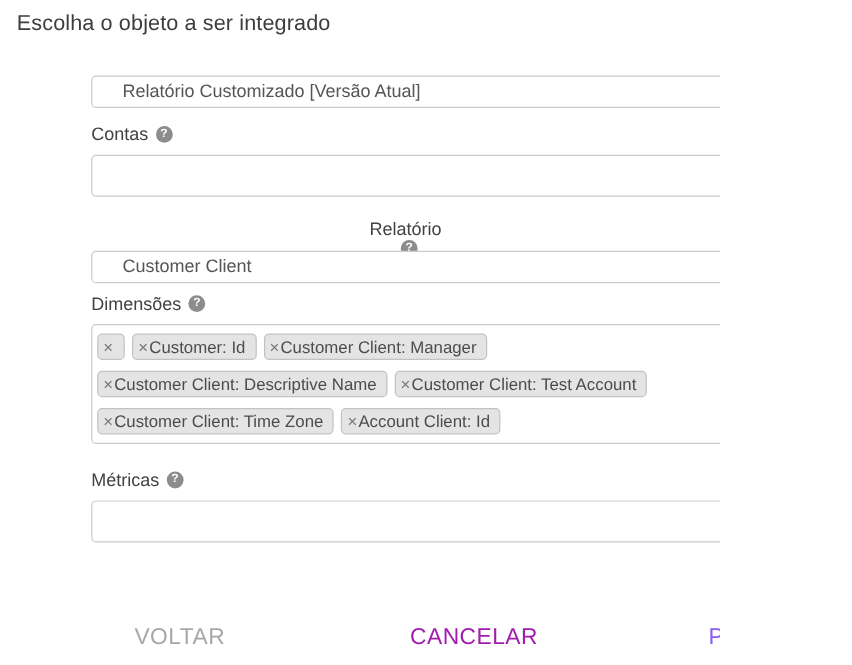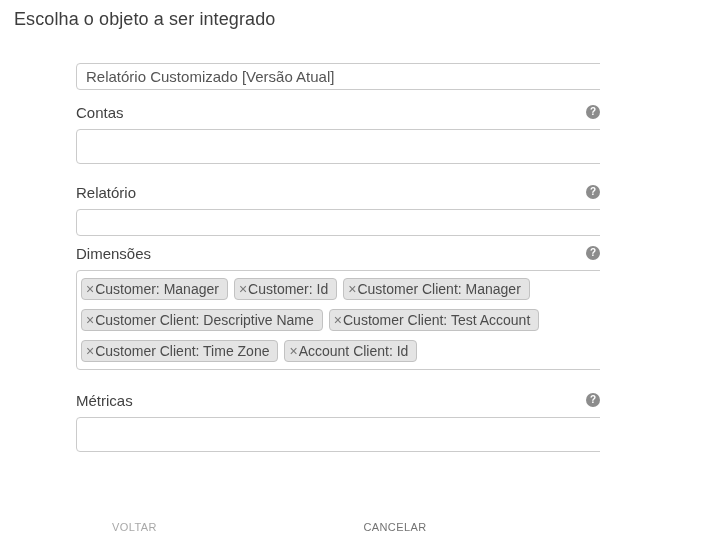--- a/index.html
+++ b/index.html
@@ -30,21 +30,21 @@
   
   .select {
     position: relative;
     box-sizing: border-box;
     height: 27px;
     border: 1px solid #cbcbcb;
     border-radius: 4px;
     background: #fff;
     display: flex;
     align-items: center;
-    padding: 0 24px 0 9px;
+    padding: 0 24px 0 25px;
     cursor: pointer;
   }
   .select .value {
     font-size: 15px;
     color: #555;
     white-space: nowrap;
     overflow: hidden;
   }
   .caret {
     position: absolute;
@@ -60,23 +60,22 @@
   .object-select { width: 618px; margin-top: 33px; }
   .field-select  { width: 559px; margin-top: 8px; }
 
   .field-label {
     margin-top: 13px;
     font-size: 15px;
     color: #424242;
     display: flex;
     align-items: center;
     height: 18px;
-    justify-content: space-between;
-  }
-  .label-gap-lg { margin-top: 19px; }
+  }
+  .label-gap-lg { margin-top: 19px; flex-direction: column; }
   .label-gap-xl { margin-top: 8px; }
   .help-icon {
     display: inline-block;
     width: 14px;
     height: 14px;
     margin-left: 6px;
     border-radius: 50%;
     background: #8c8c8c;
     color: #ffffff;
     font-size: 10px;
@@ -137,30 +136,30 @@
   .footer {
     position: absolute;
     left: 0;
     top: 521px;
     width: 710px;
     height: 20px;
   }
   .footer .btn {
     position: absolute;
     top: 0;
-    font-size: 11px;
+    font-size: 19px;
     letter-spacing: 0.4px;
     cursor: pointer;
     background: none;
     border: none;
     padding: 0;
     font-family: "Liberation Sans", sans-serif;
   }
   .btn-voltar   { left: 112px; color: #a8a8a8; }
-  .btn-cancelar { left: 395px; transform: translateX(-50%); color: #737373; }
+  .btn-cancelar { left: 395px; transform: translateX(-50%); color: #a21caf; }
   .btn-proximo  { right: 27px; color: #8b5cf6; }
 </style>
 </head>
 <body>
 
 <div class="page">
 
   <h1 class="page-title">Escolha o objeto a ser integrado</h1>
 
   <div class="form-col">
@@ -174,31 +173,31 @@
       <span>Contas</span>
       <span class="help-icon">?</span>
     </div>
     <input class="text-input" type="text" value="" style="">
 
     <div class="field-label label-gap-lg">
       <span>Relatório</span>
       <span class="help-icon">?</span>
     </div>
     <div class="select field-select">
+      <span class="value">Customer Client</span>
       <span class="caret"></span>
     </div>
 
     <div class="field-label label-gap-xl">
       <span>Dimensões</span>
       <span class="help-icon">?</span>
     </div>
     <ul class="tags-box" id="dimensoes-tags">
   <li class="tag">
     <span class="x">×</span>
-    <span class="tag-label">Customer: Manager</span>
   </li>
 
   <li class="tag">
     <span class="x">×</span>
     <span class="tag-label">Customer: Id</span>
   </li>
 
   <li class="tag">
     <span class="x">×</span>
     <span class="tag-label">Customer Client: Manager</span>

